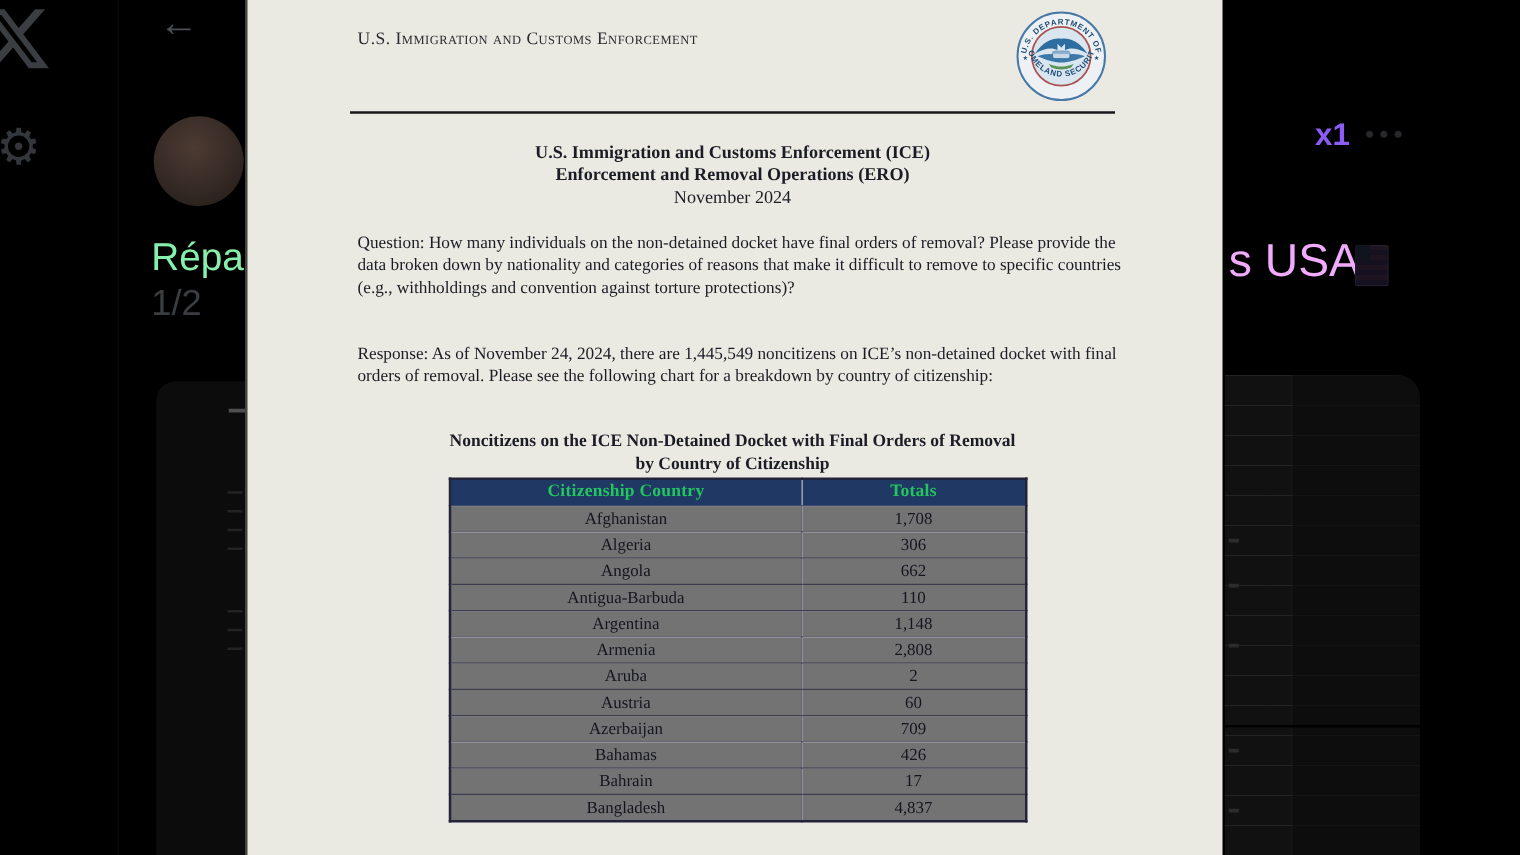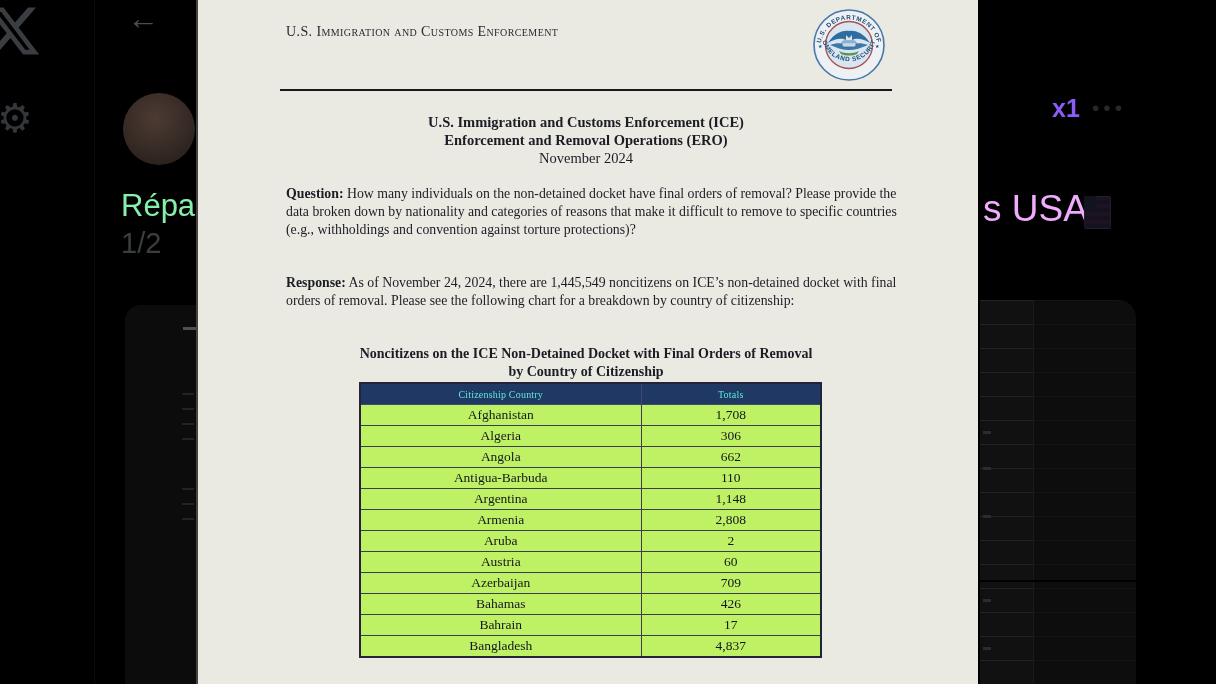--- a/index.html
+++ b/index.html
@@ -61,38 +61,38 @@
   }
   .agency{
     position:absolute;left:88px;top:24px;font-variant:small-caps;
     font-size:14px;letter-spacing:0.4px;color:#2a2a33;
   }
   .seal{position:absolute;left:613px;top:7px;width:76px;height:76px;}
   .rule{position:absolute;left:82px;top:89px;width:612px;height:2px;background:#17171c;}
   .title-block{position:absolute;left:82px;top:113px;width:612px;text-align:center;line-height:18px;font-size:14.5px;}
   .title-block .b{font-weight:bold;}
   .para{position:absolute;left:88px;width:612px;font-size:13.8px;line-height:18.2px;text-align:left;}
-  .para .lbl{font-weight:bold;margin-top:21px;}
+  .para .lbl{font-weight:normal;margin-top:21px;}
   .q{top:185px;}
   .r{top:274px;}
   .tbl-title{position:absolute;left:82px;top:345px;width:612px;text-align:center;font-weight:bold;font-size:14px;line-height:18px;}
   table.removal{
     position:absolute;left:161px;top:382px;width:461px;
     border-collapse:collapse;table-layout:fixed;
     font-family:"Liberation Serif", serif;font-size:13.5px;color:#15151f;
   }
   table.removal th,table.removal td{
     border:1px solid #3c3c50;text-align:center;padding:0;overflow:hidden;white-space:nowrap;
   }
   table.removal{border:2px solid #23233a;}
   table.removal th{
-    height:20px;color:#5eead4;font-weight:normal;font-size:10px;letter-spacing:0.2px;
+    height:20px;color:#22c55e;font-weight:bold;font-size:14px;letter-spacing:0.2px;
     border-color:#3f4a6e;
   }
-  table.removal td{height:20px;background:#bef264;}
+  table.removal td{height:20px;background:#737373;}
   table.removal col.c1{width:281px;}
   table.removal col.c2{width:180px;}
 </style>
 </head>
 <body>
 
 <div class="rail-divider"></div>
 <svg class="x-logo" viewBox="0 0 24 24">
   <path fill="currentColor" d="M18.244 2.25h3.308l-7.227 8.26 8.502 11.24H16.17l-5.214-6.817L4.99 21.75H1.68l7.73-8.835L1.254 2.25H8.08l4.713 6.231zm-1.161 17.52h1.833L7.084 4.126H5.117z"></path>
 </svg>

